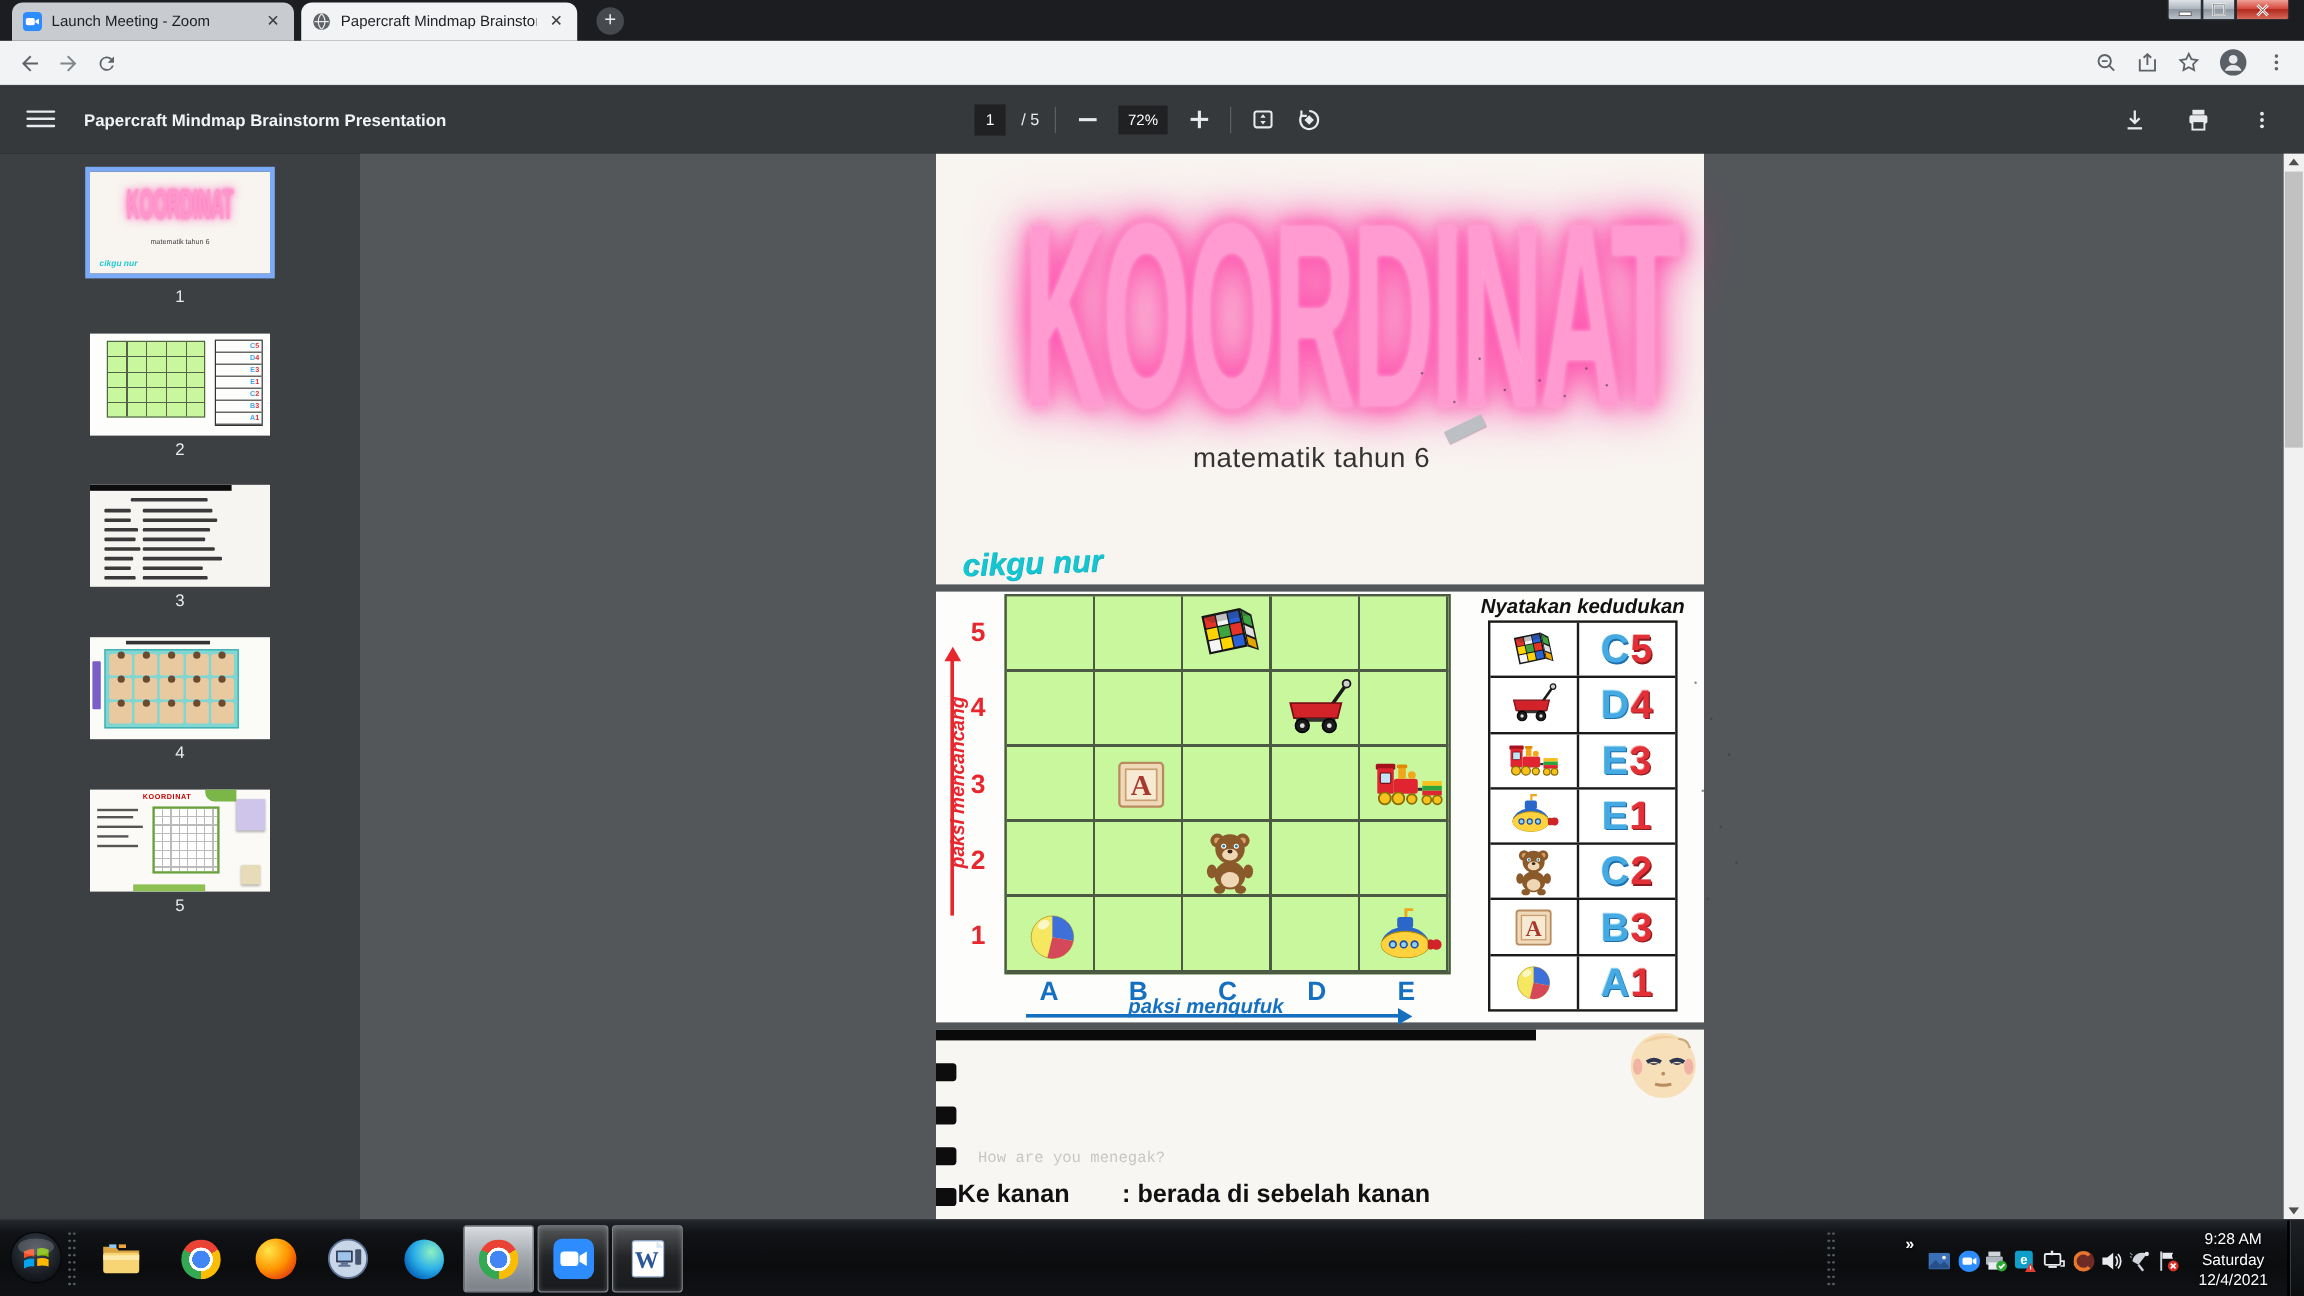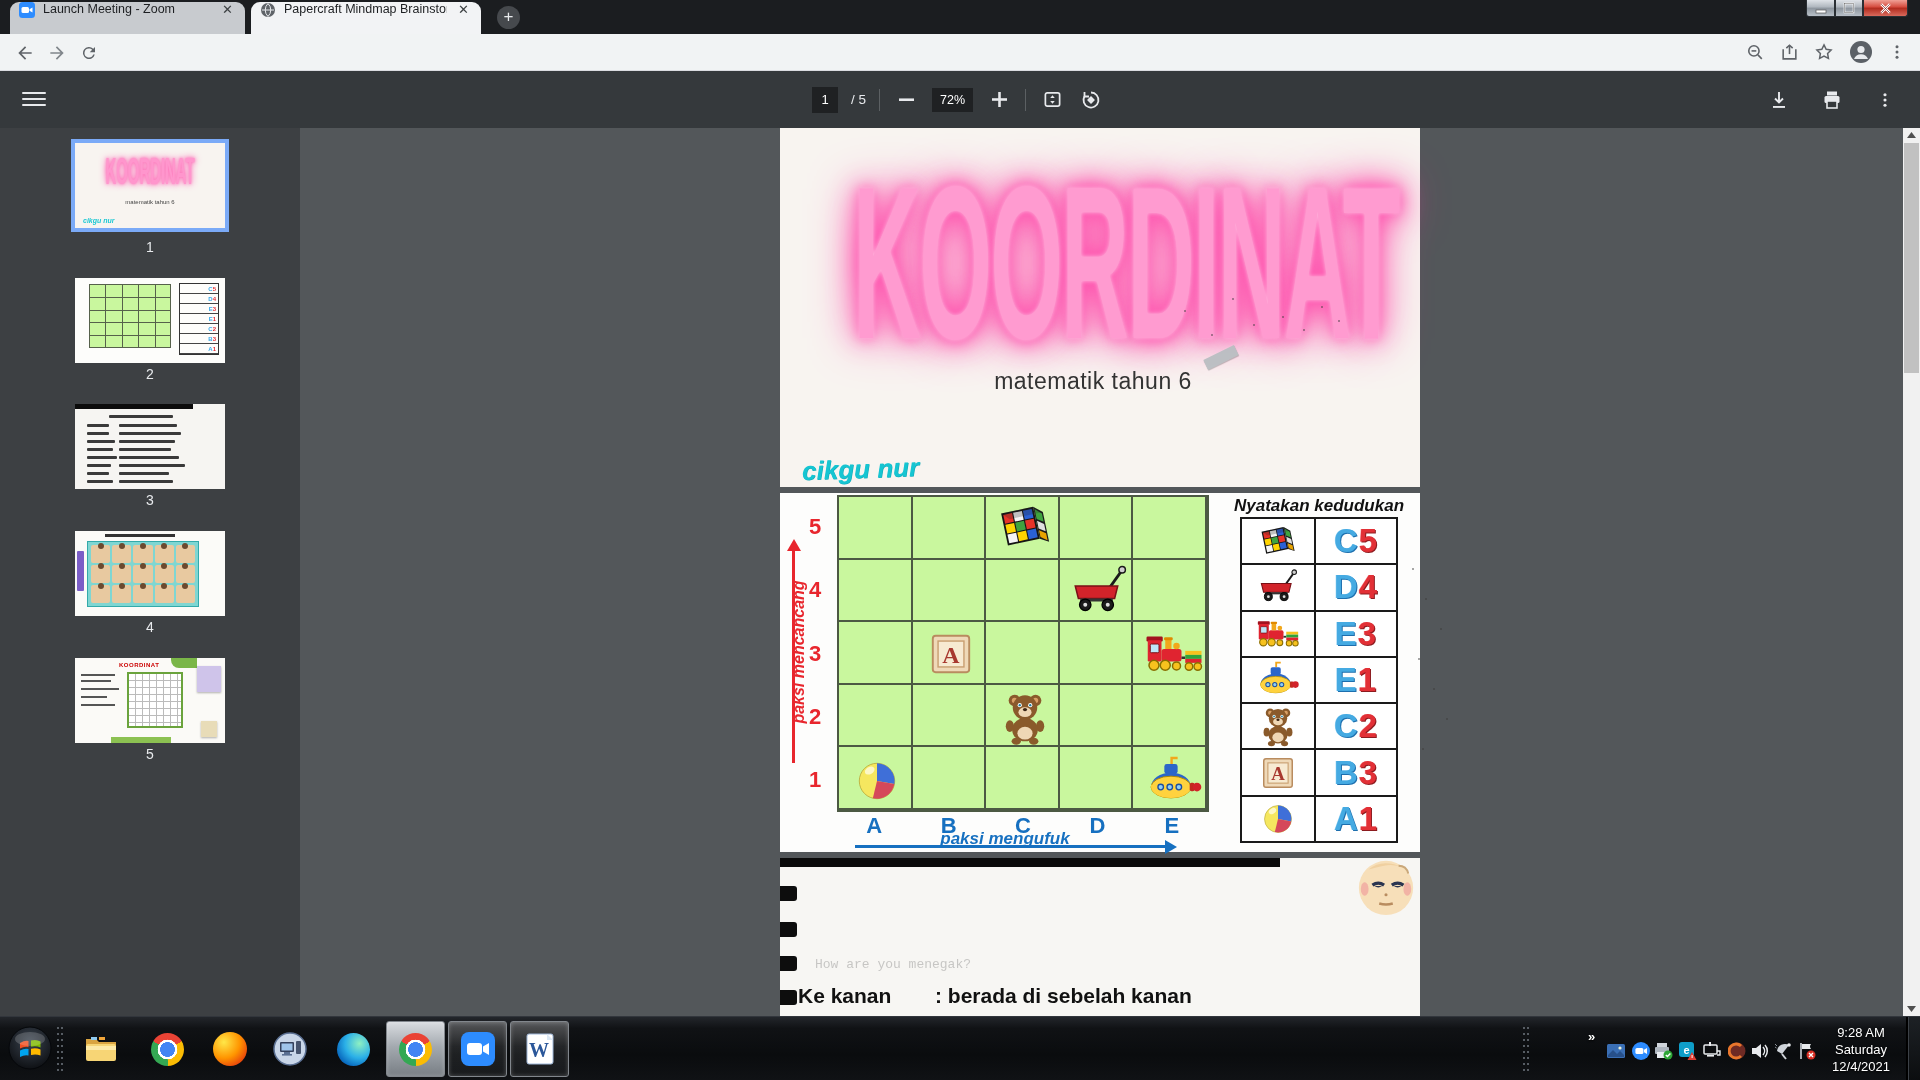--- a/index.html
+++ b/index.html
@@ -1,21 +1,21 @@
 <!DOCTYPE html>
 <html><head>
 <meta charset="utf-8">
 <style>
   * { margin:0; padding:0; box-sizing:border-box; }
   body { background:#000; font-family:"Liberation Sans",sans-serif; }
   #screen { position:relative; width:1920px; height:1080px; overflow:hidden; background:#1e2023; }
 
   
   .tabbar { position:absolute; left:0; top:0; width:100%; height:34px; background:#1b1d20; }
-  .tab { position:absolute; top:2px; height:32px; border-radius:9px 9px 0 0; display:flex; align-items:flex-start; padding:0 9px; gap:8px; cursor:default; }
+  .tab { position:absolute; top:2px; height:32px; border-radius:9px 9px 0 0; display:flex; align-items:center; padding:0 9px; gap:8px; cursor:default; }
   .tab.inactive { left:10px; width:235px; background:#c8cbcf; }
   .tab.active   { left:251px; width:230px; background:#f2f3f5; }
   .tab-title { flex:1; font-size:12.5px; color:#1d1f22; white-space:nowrap; overflow:hidden; }
   .tab-close { width:17px; height:17px; border-radius:50%; text-align:center; line-height:16px; font-size:13px; color:#3c4043; }
   .favicon { width:16px; height:16px; flex:0 0 16px; }
   .newtab-btn { position:absolute; left:497px; top:6px; width:23px; height:23px; border-radius:50%; background:#46494d; color:#e8eaed; font-size:17px; text-align:center; line-height:21px; }
   .win-controls { position:absolute; right:12px; top:0; display:flex; }
   .wc { height:17px; border:1px solid #2a2f34; border-top:none; display:flex; align-items:center; justify-content:center; }
   .wc-min { width:29px; border-radius:0 0 0 3px; background:linear-gradient(#dfe3e8,#aeb5bd 45%,#8d959e 50%,#b9c0c8); }
   .wc-max { width:28px; background:linear-gradient(#dfe3e8,#aeb5bd 45%,#8d959e 50%,#b9c0c8); }
@@ -345,20 +345,21 @@
         </svg>
     </div>
   </div>
 
   <div class="pdfbar">
     <div class="hamburger">
         <i></i>
         <i></i>
         <i></i>
       </div>
+    <div class="pdf-title">Papercraft Mindmap Brainstorm Presentation</div>
     <div class="pdf-center">
       <div class="pagebox">1</div>
       <div class="page-total">/ 5</div>
       <div class="bar-sep"></div>
       <div class="tool-ic">
           <svg width="15" height="15" viewBox="0 0 14 14">
             <rect y="6" width="14" height="2.4" fill="#e8eaed"></rect>
           </svg>
         </div>
       <div class="zoombox">72%</div>

